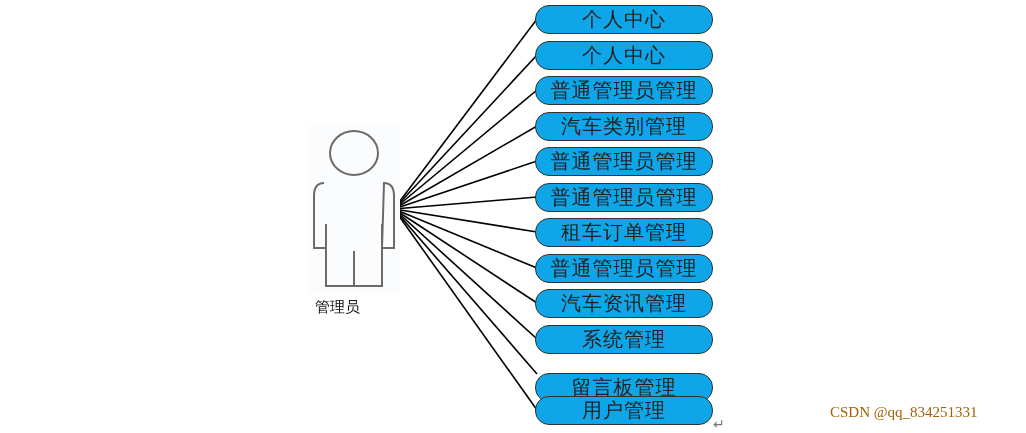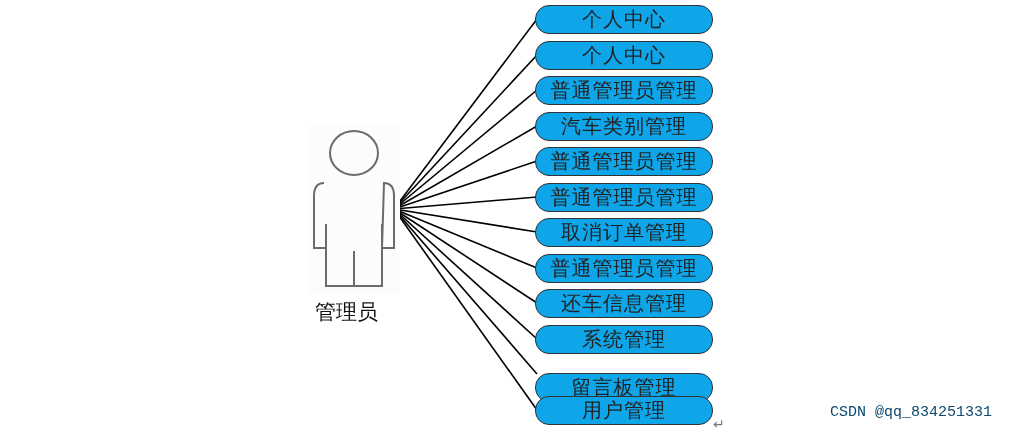--- a/index.html
+++ b/index.html
@@ -1,21 +1,21 @@
 <!DOCTYPE html>
 <html><head>
 <meta charset="utf-8">
 <style>
   html, body { margin: 0; padding: 0; background: #ffffff; }
   #stage { position: relative; width: 1026px; height: 433px; overflow: hidden; background: #ffffff; font-family: "DejaVu Serif", "Liberation Serif", serif; }
   svg#lines { position: absolute; left: 0; top: 0; }
   .uc { position: absolute; left: 535px; width: 176px; height: 27px; border: 1.3px solid #333; border-radius: 14px / 14px; background: #0ea5e9; display: flex; align-items: center; justify-content: center; font-size: 20px; color: #222; letter-spacing: 1px; box-sizing: content-box; }
   .actor { position: absolute; left: 308px; top: 126px; width: 92px; height: 168px; background: #fbfcfe; }
-  .actor-label { position: absolute; left: 315px; top: 298px; font-family: Liberation Mono, monospace; font-size: 21px; color: #111; }
-  .watermark { position: absolute; left: 830px; top: 404px; font-family: Liberation Mono, monospace; font-size: 15px; color: #0c4a6e; }
+  .actor-label { position: absolute; left: 315px; top: 298px; font-family: Liberation Mono, monospace; font-size: 15px; color: #111; }
+  .watermark { position: absolute; left: 830px; top: 404px; font-family: Liberation Serif, serif; font-size: 15px; color: #a16207; }
   .ret { position: absolute; left: 713px; top: 416px; font-family: "DejaVu Sans", sans-serif; font-size: 14px; color: #777; }
 </style>
 </head>
 <body>
 
 <div id="stage">
 
   <svg id="lines" width="1026" height="433">
     <g stroke="#000" stroke-width="1.6">
       <line x1="394" y1="209" x2="537" y2="19"></line>
@@ -42,22 +42,22 @@
     </svg>
   </div>
   <div class="actor-label">管理员</div>
 
   <div class="uc" style="top:5px">个人中心</div>
   <div class="uc" style="top:41px">个人中心</div>
   <div class="uc" style="top:76px">普通管理员管理</div>
   <div class="uc" style="top:112px">汽车类别管理</div>
   <div class="uc" style="top:147px">普通管理员管理</div>
   <div class="uc" style="top:183px">普通管理员管理</div>
-  <div class="uc" style="top:218px">取消订单管理</div>
+  <div class="uc" style="top:218px">租车订单管理</div>
   <div class="uc" style="top:254px">普通管理员管理</div>
-  <div class="uc" style="top:289px">还车信息管理</div>
+  <div class="uc" style="top:289px">汽车资讯管理</div>
   <div class="uc" style="top:325px">系统管理</div>
   <div class="uc" style="top:373px">留言板管理</div>
   <div class="uc" style="top:396px">用户管理</div>
 
   <div class="ret">↵</div>
   <div class="watermark">CSDN @qq_834251331</div>
 </div>
 
 </body></html>

